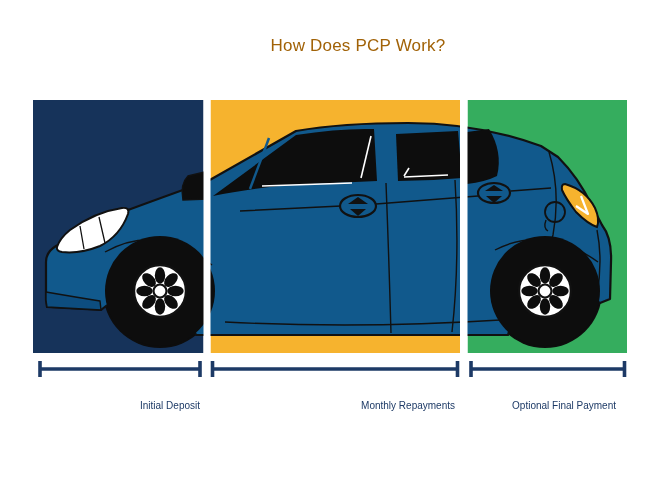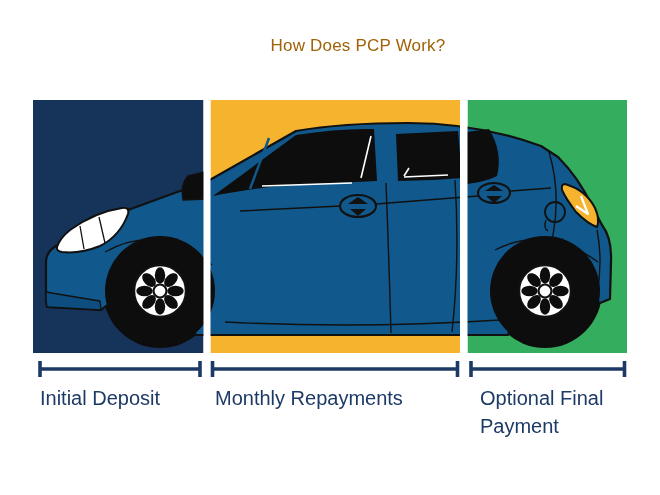--- a/index.html
+++ b/index.html
@@ -6,22 +6,22 @@
   .page{
     position:relative;width:660px;height:495px;background:#ffffff;
     font-family:"Liberation Sans", sans-serif;overflow:hidden;
   }
   .title{
     position:absolute;top:36px;left:0;width:660px;text-align:center;
     font-size:17px;font-weight:400;letter-spacing:0.2px;
   }
   .art{position:absolute;left:0;top:0;width:660px;height:495px;}
   .seg-label{
-    position:absolute;top:385px;text-align:left;
-    font-size:20px;line-height:1.38;font-weight:400;
+    position:absolute;top:399px;text-align:right;
+    font-size:10px;line-height:1.38;font-weight:400;
   }
   .seg-label.l1{left:40px;width:160px;}
   .seg-label.l2{left:215px;width:240px;}
   .seg-label.l3{left:480px;width:136px;}
 </style>
 </head>
 <body>
 
 <div class="page">
 

